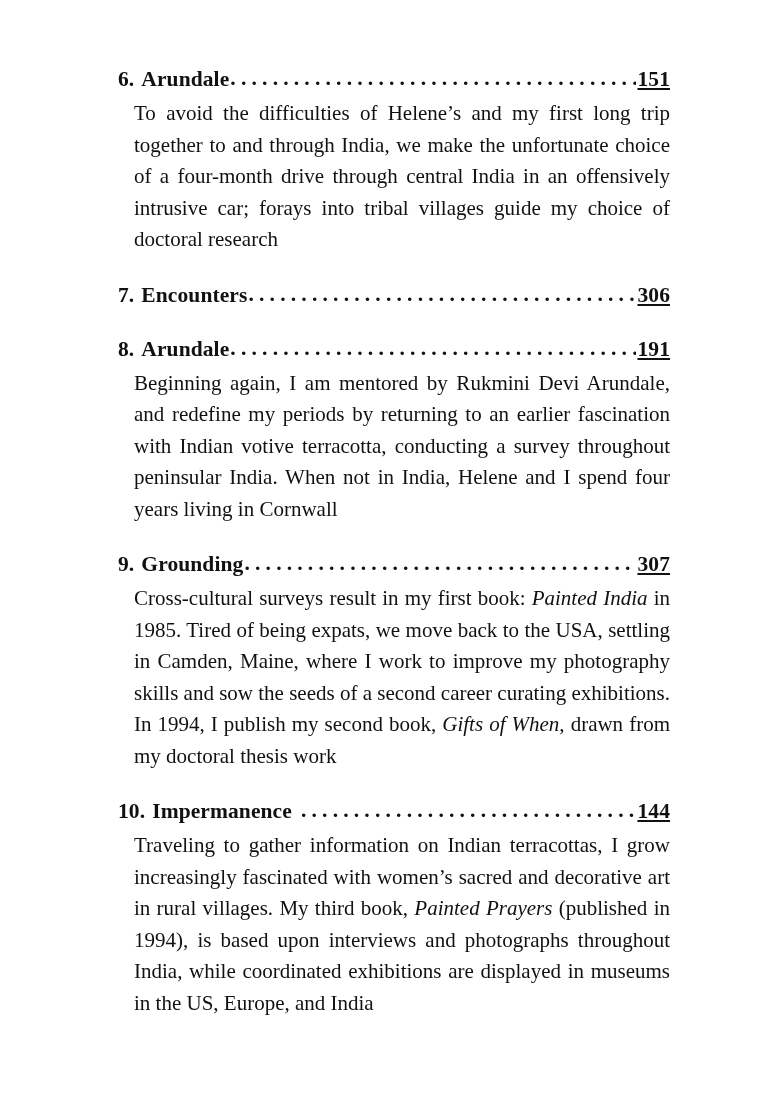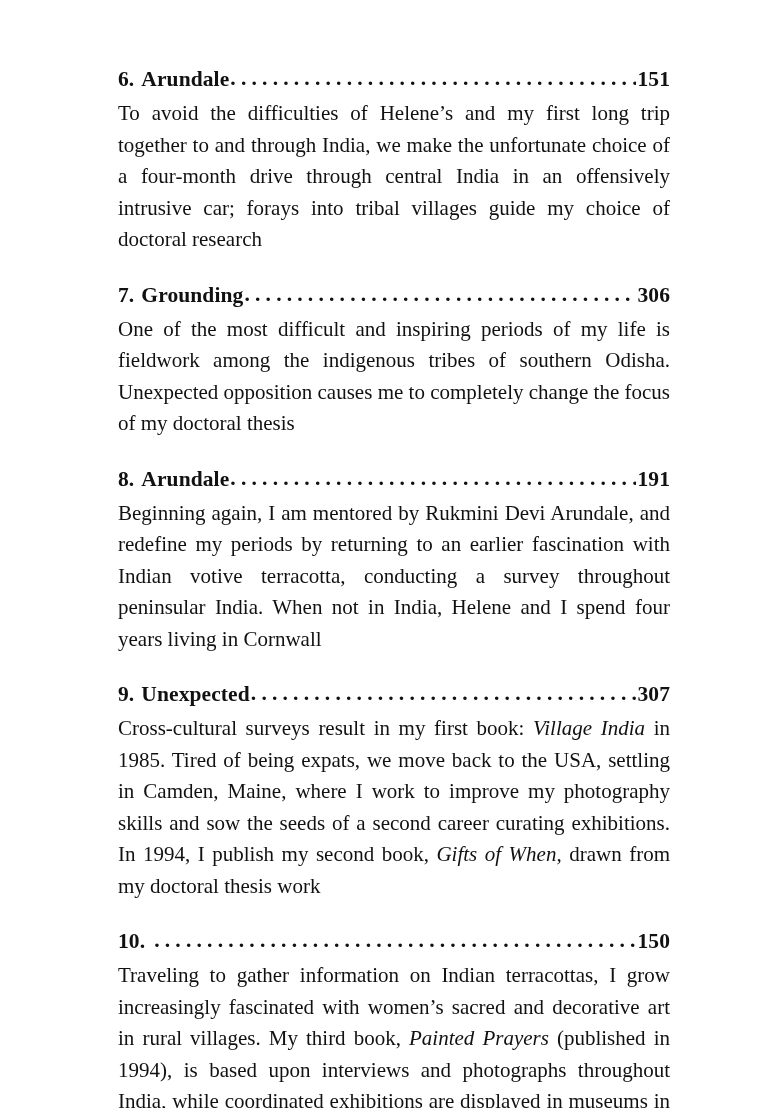--- a/index.html
+++ b/index.html
@@ -60,33 +60,34 @@
     color: #111111;
     position: relative;
     top: -1px;
   }
   .toc-leader::after {
     content: "......................................................................................";
   }
   .toc-page {
     flex: 0 0 auto;
     text-align: right;
+    text-decoration: underline;
   }
   
   .toc-head.gap-before-dots .toc-leader {
     margin-left: 9px;
   }
 
   
   .toc-body {
     font-size: 21px;
     line-height: 31.5px;
     text-align: justify;
     text-justify: inter-word;
-    margin: 4px 0 0 0;
+    margin: 4px 0 0 16px;
     hyphens: none;
   }
   .toc-body i,
   .toc-body em {
     font-style: italic;
   }
 </style>
 </head>
 <body>
 
@@ -97,46 +98,46 @@
           <span class="toc-num">6.</span>
           <span class="toc-title">Arundale</span>
           <span class="toc-leader" aria-hidden="true"></span>
           <span class="toc-page">151</span>
         </div>
         <p class="toc-body">To avoid the difficulties of Helene’s and my first long trip together to and through India, we make the unfortunate choice of a four-month drive through central India in an offensively intrusive car; forays into tribal villages guide my choice of doctoral research</p>
       </div>
       <div class="toc-entry">
         <div class="toc-head">
           <span class="toc-num">7.</span>
-          <span class="toc-title">Grounding</span>
+          <span class="toc-title">Encounters</span>
           <span class="toc-leader" aria-hidden="true"></span>
           <span class="toc-page">306</span>
         </div>
-        <p class="toc-body">One of the most difficult and inspiring periods of my life is fieldwork among the indigenous tribes of southern Odisha. Unexpected opposition causes me to completely change the focus of my doctoral thesis</p>
       </div>
       <div class="toc-entry">
         <div class="toc-head">
           <span class="toc-num">8.</span>
           <span class="toc-title">Arundale</span>
           <span class="toc-leader" aria-hidden="true"></span>
           <span class="toc-page">191</span>
         </div>
         <p class="toc-body">Beginning again, I am mentored by Rukmini Devi Arundale, and redefine my periods by returning to an earlier fascination with Indian votive terracotta, conducting a survey throughout peninsular India. When not in India, Helene and I spend four years living in Cornwall</p>
       </div>
       <div class="toc-entry">
         <div class="toc-head">
           <span class="toc-num">9.</span>
-          <span class="toc-title">Unexpected</span>
+          <span class="toc-title">Grounding</span>
           <span class="toc-leader" aria-hidden="true"></span>
           <span class="toc-page">307</span>
         </div>
-        <p class="toc-body">Cross-cultural surveys result in my first book: <i>Village India</i> in 1985. Tired of being expats, we move back to the USA, settling in Camden, Maine, where I work to improve my photography skills and sow the seeds of a second career curating exhibitions. In 1994, I publish my second book, <i>Gifts of When,</i> drawn from my doctoral thesis work</p>
+        <p class="toc-body">Cross-cultural surveys result in my first book: <i>Painted India</i> in 1985. Tired of being expats, we move back to the USA, settling in Camden, Maine, where I work to improve my photography skills and sow the seeds of a second career curating exhibitions. In 1994, I publish my second book, <i>Gifts of When,</i> drawn from my doctoral thesis work</p>
       </div>
       <div class="toc-entry">
         <div class="toc-head gap-before-dots">
           <span class="toc-num">10.</span>
+          <span class="toc-title">Impermanence</span>
           <span class="toc-leader" aria-hidden="true"></span>
-          <span class="toc-page">150</span>
+          <span class="toc-page">144</span>
         </div>
         <p class="toc-body">Traveling to gather information on Indian terracottas, I grow increasingly fascinated with women’s sacred and decorative art in rural villages. My third book, <i>Painted Prayers</i> (published in 1994), is based upon interviews and photographs throughout India, while coordinated exhibitions are displayed in museums in the US, Europe, and India</p>
       </div>
     </div>
 </div>
 
 </body></html>

